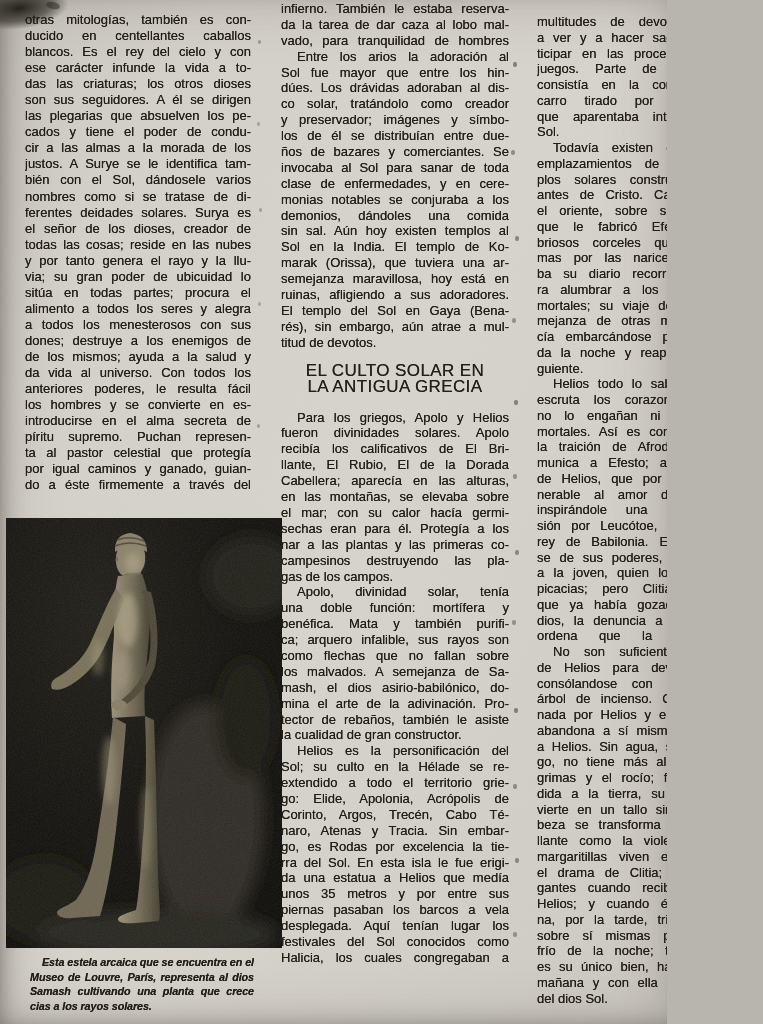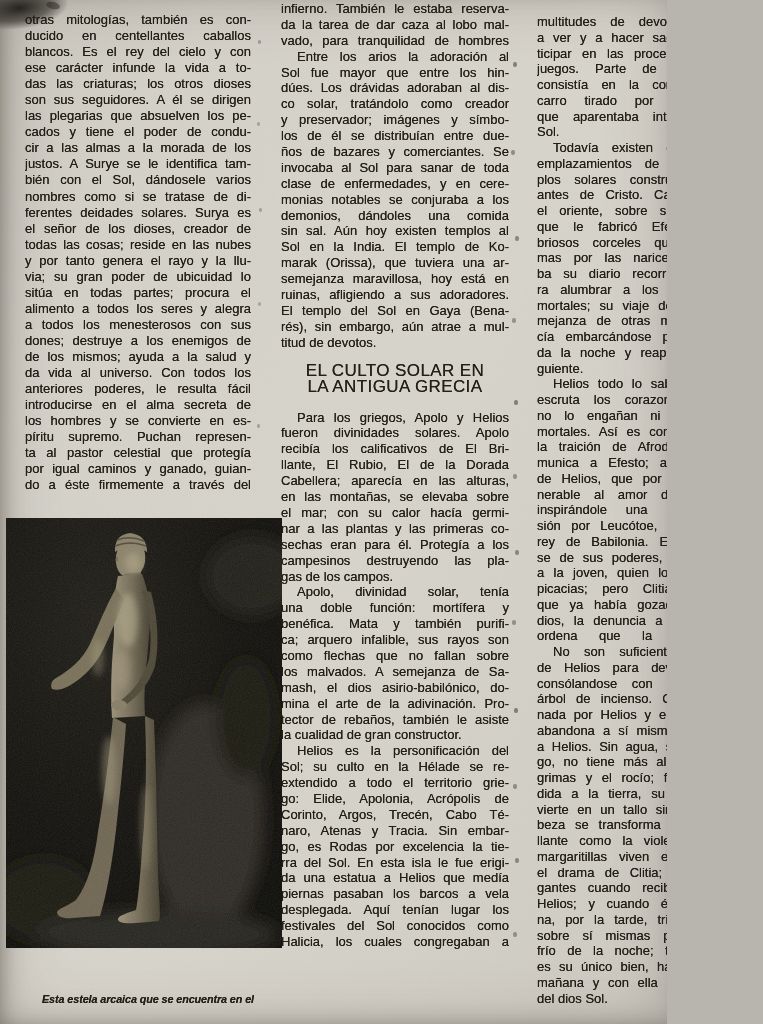--- a/index.html
+++ b/index.html
@@ -24,21 +24,21 @@
   .col-right  .line{height:15.75px;line-height:15.75px;}
   .line.last{text-align-last:left;}
   .line.indent{text-indent:16px;}
   .heading{margin:12px 0 14px 0;}
   .hline{
     text-align:center;font-size:17px;line-height:16.5px;letter-spacing:.4px;
     text-shadow:0 0 .4px rgba(33,29,21,.9);
   }
   figure.photo{position:absolute;left:6px;top:518px;width:276px;height:430px;margin:0;padding:0;line-height:0;}
   .caption{position:absolute;left:30px;top:955px;width:224px;font-style:italic;font-weight:bold;}
-  .caption .line{font-size:10.8px;height:14.6px;line-height:14.6px;letter-spacing:-.1px;margin-top:37px;}
+  .caption .line{font-size:10.8px;height:14.6px;line-height:14.6px;letter-spacing:-.1px;}
   .caption .line.indent{text-indent:12px;}
   .smudge{
     position:absolute;left:-16px;top:-12px;width:84px;height:40px;
     background:radial-gradient(ellipse at 42% 48%, rgba(28,25,20,.95) 0%, rgba(28,25,20,.55) 45%, rgba(28,25,20,0) 72%);
     transform:rotate(-7deg);
   }
   .smudge2{
     position:absolute;left:46px;top:2px;width:14px;height:7px;border-radius:50%;
     background:rgba(40,36,29,.5);transform:rotate(14deg);
   }
@@ -84,22 +84,22 @@
       <div class="line">todas las cosas; reside en las nubes</div>
       <div class="line">y por tanto genera el rayo y la llu-</div>
       <div class="line">via; su gran poder de ubicuidad lo</div>
       <div class="line">sitúa en todas partes; procura el</div>
       <div class="line">alimento a todos los seres y alegra</div>
       <div class="line">a todos los menesterosos con sus</div>
       <div class="line">dones; destruye a los enemigos de</div>
       <div class="line">de los mismos; ayuda a la salud y</div>
       <div class="line">da vida al universo. Con todos los</div>
       <div class="line">anteriores poderes, le resulta fácil</div>
+      <div class="line">los hombres y se convierte en es-</div>
       <div class="line">introducirse en el alma secreta de</div>
-      <div class="line">los hombres y se convierte en es-</div>
       <div class="line">píritu supremo. Puchan represen-</div>
       <div class="line">ta al pastor celestial que protegía</div>
       <div class="line">por igual caminos y ganado, guian-</div>
       <div class="line">do a éste firmemente a través del</div>
     </div>
   <div class="col col-middle">
       <div class="line">infierno. También le estaba reserva-</div>
       <div class="line">da la tarea de dar caza al lobo mal-</div>
       <div class="line">vado, para tranquilidad de hombres</div>
       <div class="line indent">Entre los arios la adoración al</div>
@@ -125,22 +125,22 @@
         <div class="hline">EL CULTO SOLAR EN</div>
         <div class="hline">LA ANTIGUA GRECIA</div>
       </div>
       <div class="line indent">Para los griegos, Apolo y Helios</div>
       <div class="line">fueron divinidades solares. Apolo</div>
       <div class="line">recibía los calificativos de El Bri-</div>
       <div class="line">llante, El Rubio, El de la Dorada</div>
       <div class="line">Cabellera; aparecía en las alturas,</div>
       <div class="line">en las montañas, se elevaba sobre</div>
       <div class="line">el mar; con su calor hacía germi-</div>
+      <div class="line">sechas eran para él. Protegía a los</div>
       <div class="line">nar a las plantas y las primeras co-</div>
-      <div class="line">sechas eran para él. Protegía a los</div>
       <div class="line">campesinos destruyendo las pla-</div>
       <div class="line last">gas de los campos.</div>
       <div class="line indent">Apolo, divinidad solar, tenía</div>
       <div class="line">una doble función: mortífera y</div>
       <div class="line">benéfica. Mata y también purifi-</div>
       <div class="line">ca; arquero infalible, sus rayos son</div>
       <div class="line">como flechas que no fallan sobre</div>
       <div class="line">los malvados. A semejanza de Sa-</div>
       <div class="line">mash, el dios asirio-babilónico, do-</div>
       <div class="line">mina el arte de la adivinación. Pro-</div>
@@ -148,20 +148,21 @@
       <div class="line last">la cualidad de gran constructor.</div>
       <div class="line indent">Helios es la personificación del</div>
       <div class="line">Sol; su culto en la Hélade se re-</div>
       <div class="line">extendido a todo el territorio grie-</div>
       <div class="line">go: Elide, Apolonia, Acrópolis de</div>
       <div class="line">Corinto, Argos, Trecén, Cabo Té-</div>
       <div class="line">naro, Atenas y Tracia. Sin embar-</div>
       <div class="line">go, es Rodas por excelencia la tie-</div>
       <div class="line">rra del Sol. En esta isla le fue erigi-</div>
       <div class="line">da una estatua a Helios que medía</div>
+      <div class="line">unos 35 metros y por entre sus</div>
       <div class="line">piernas pasaban los barcos a vela</div>
       <div class="line">desplegada. Aquí tenían lugar los</div>
       <div class="line">festivales del Sol conocidos como</div>
       <div class="line">Halicia, los cuales congregaban a</div>
     </div>
   <div class="col col-right">
       <div class="line">multitudes de devotos que venían</div>
       <div class="line">a ver y a hacer  sacrificios y a par-</div>
       <div class="line">ticipar en las procesiones y en los</div>
       <div class="line">juegos. Parte de las ceremonias</div>

